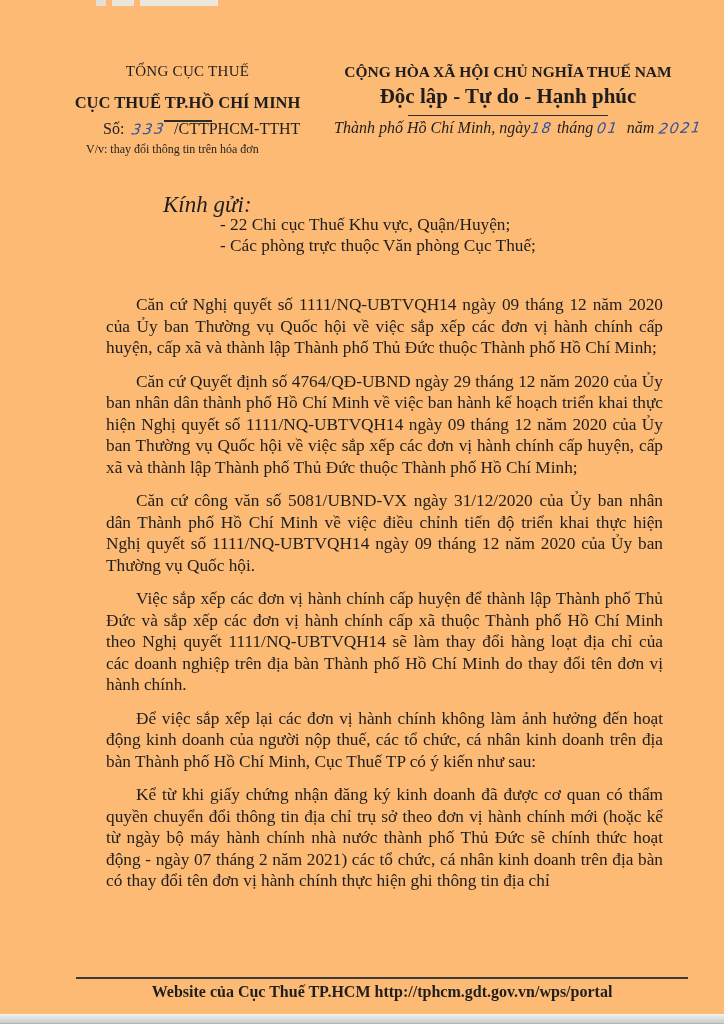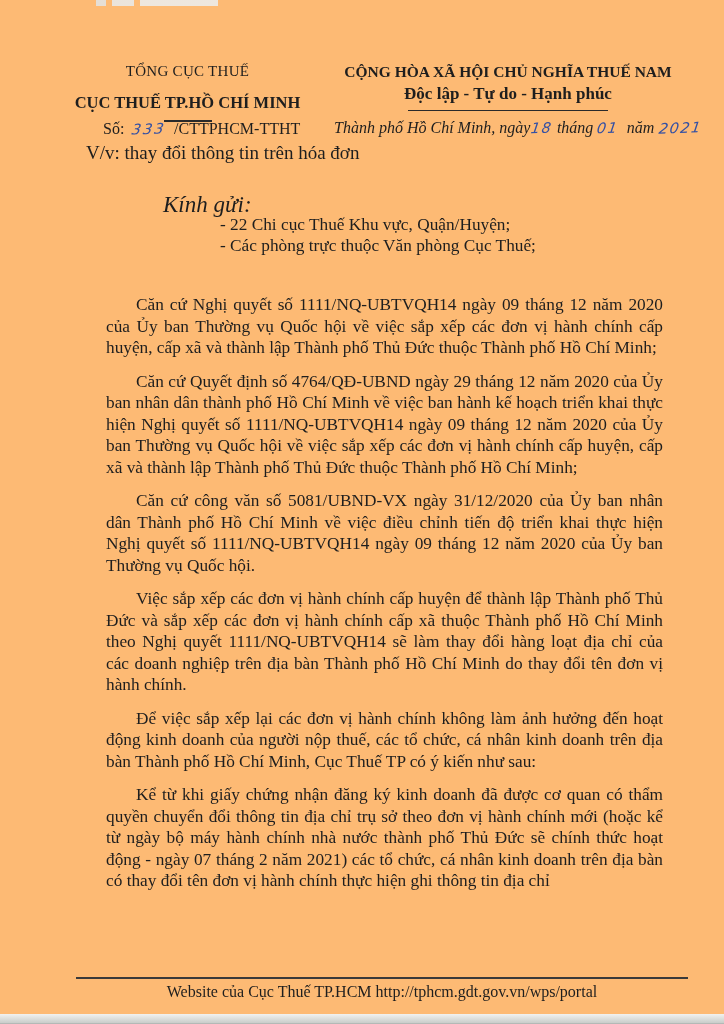--- a/index.html
+++ b/index.html
@@ -36,25 +36,25 @@
   }
   .hdr-left .l1 { font-size: 15px; letter-spacing: .3px; }
   .hdr-left .l2 { font-size: 16.5px; font-weight: bold; margin-top: 12px; }
   .hdr-left .rule { width: 48px; height: 1.6px; background: #2a2a2a; margin: 7px auto 0; }
 
   .hdr-right {
     position: absolute; left: 333px; top: 62px; width: 350px;
     text-align: center; line-height: 1.25;
   }
   .hdr-right .l1 { font-size: 15.5px; font-weight: bold; }
-  .hdr-right .l2 { font-size: 17px; font-weight: bold; margin-top: 2px; }
+  .hdr-right .l2 { font-size: 21px; font-weight: bold; margin-top: 2px; }
   .hdr-right .rule { width: 200px; height: 1.6px; background: #2a2a2a; margin: 5px auto 0; }
 
   .so-line { position: absolute; left: 103px; top: 120px; font-size: 16px; white-space: nowrap; }
-  .vv-line { position: absolute; left: 86px; top: 142px; font-size: 19px; white-space: nowrap; text-align: center; }
+  .vv-line { position: absolute; left: 86px; top: 142px; font-size: 12px; white-space: nowrap; text-align: center; }
   .date-line {
     position: absolute; left: 334px; top: 119px; font-size: 16px;
     font-style: italic; white-space: nowrap;
   }
 
   .handwritten {
     display: inline-block;
     font-family: "DejaVu Sans", sans-serif;
     font-style: italic;
     font-size: 14.5px;
@@ -81,21 +81,21 @@
   .body-text p { margin: 0 0 12px 0; text-indent: 30px; }
   .body-text p:last-child { margin-bottom: 16px; }
 
   
   .footer-rule {
     position: absolute; left: 76px; top: 977px; width: 612px; height: 1.6px;
     background: #3a3a3a;
   }
   .footer-text {
     position: absolute; left: 76px; top: 983px; width: 612px;
-    text-align: center; font-size: 16px;
+    text-align: center; font-size: 16px; font-weight: bold;
   }
 </style>
 </head>
 <body>
 
 <div class="page">
 
   <div class="smudge-top"></div>
 
   <div class="hdr-left">

